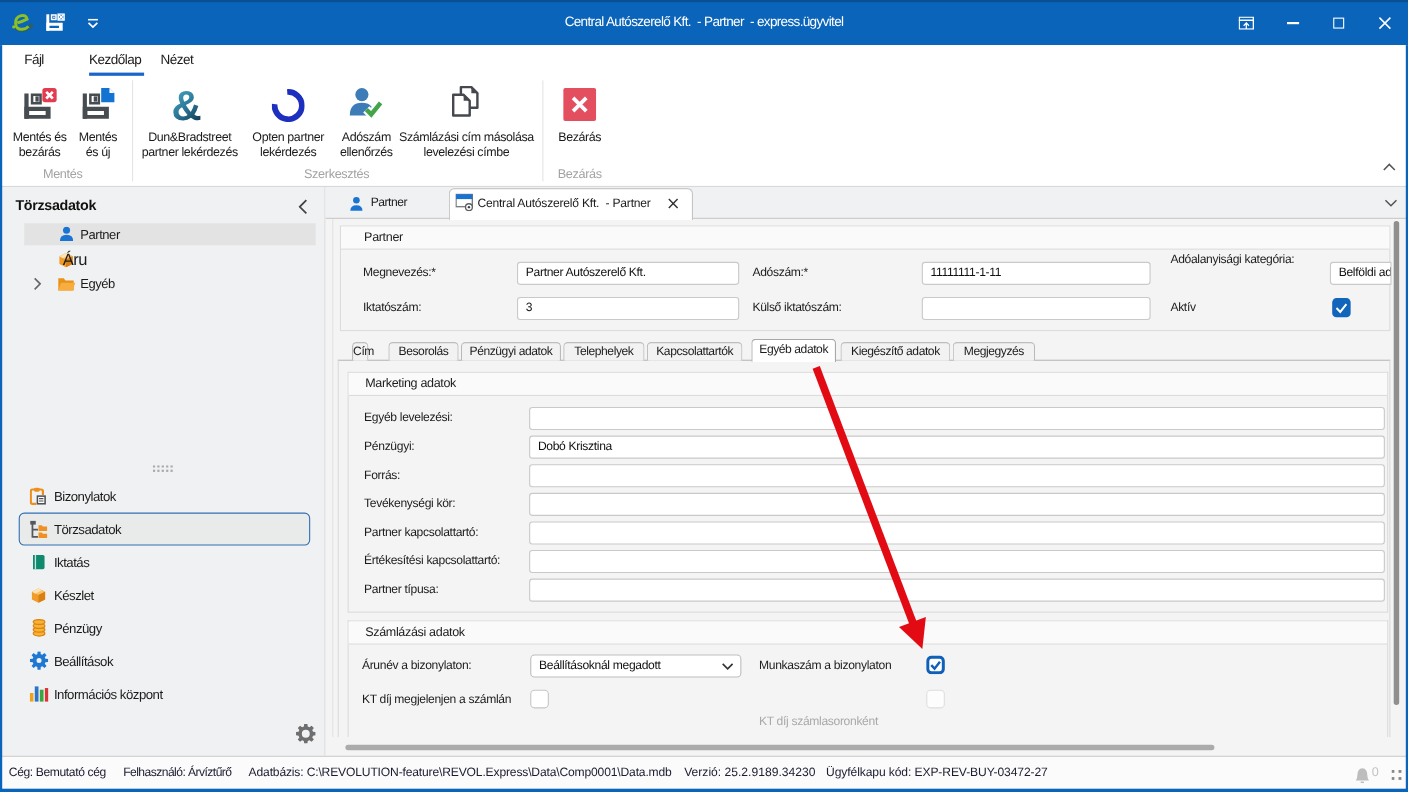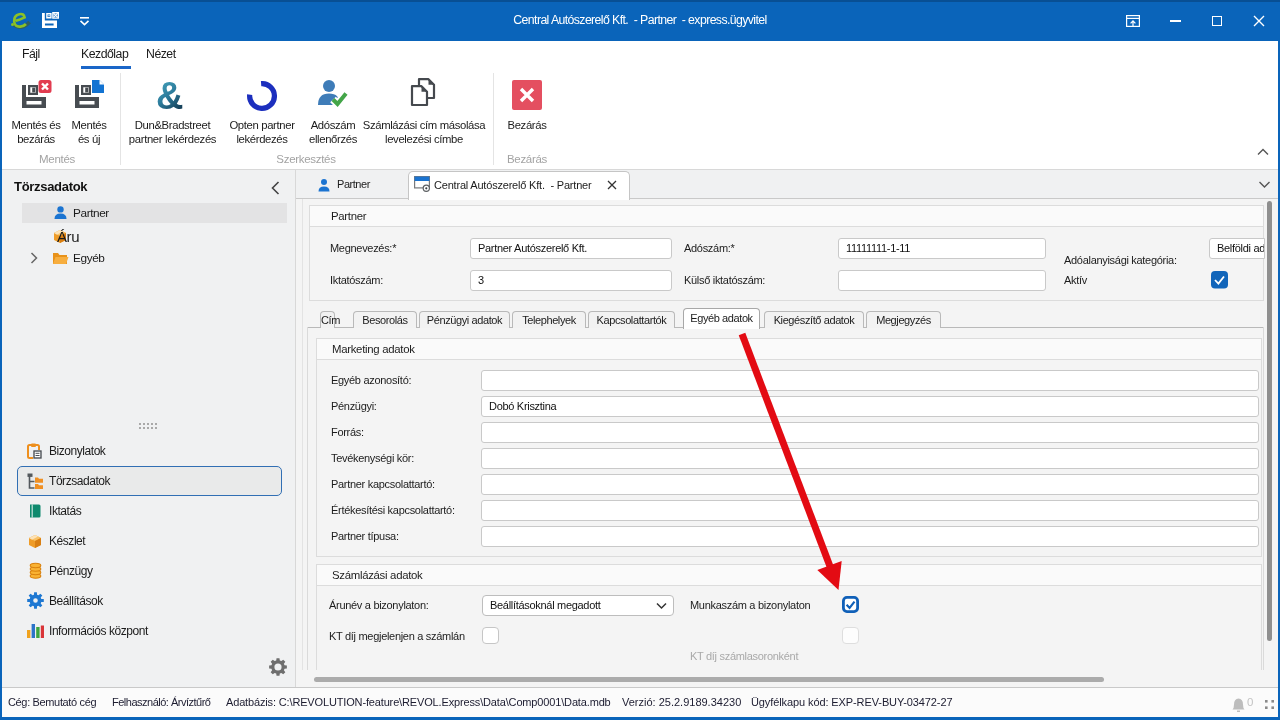--- a/index.html
+++ b/index.html
@@ -257,21 +257,21 @@
 
   <div class="ab" style="left:6px;top:29px;width:1px;height:471px;background:#e3e3e3"></div>
 
   <div class="box" style="left:13px;top:35px;width:955px;height:96px">
     <div class="boxhdr" style="padding-left:21px">Partner</div>
   </div>
   <div class="lbl" style="left:34px;top:68px;line-height:21px">Megnevezés:*</div>
   <div class="inp" style="left:174px;top:68px;width:202px">Partner Autószerelő Kft.</div>
   <div class="lbl" style="left:388px;top:68px;line-height:21px">Adószám:*</div>
   <div class="inp" style="left:542px;top:68px;width:208px">11111111-1-11</div>
-  <div class="lbl" style="left:768px;top:80px;line-height:21px">Adóalanyisági kategória:</div>
+  <div class="lbl" style="left:768px;top:56px;line-height:21px">Adóalanyisági kategória:</div>
   <div class="inp" style="left:913px;top:68px;width:56px;border-radius:3px 0 0 3px">Belföldi ad</div>
   <div class="lbl" style="left:34px;top:100px;line-height:21px">Iktatószám:</div>
   <div class="inp" style="left:174px;top:100px;width:202px">3</div>
   <div class="lbl" style="left:388px;top:100px;line-height:21px">Külső iktatószám:</div>
   <div class="inp" style="left:542px;top:100px;width:208px"></div>
   <div class="lbl" style="left:768px;top:100px;line-height:21px">Aktív</div>
   <svg class="ab" style="left:915px;top:101px" width="17" height="18" viewBox="0 0 17 18">
     <rect x="0" y="0" width="17" height="17.5" rx="4" fill="#1165ba"></rect>
     <path d="M4,9 l3.4,3.6 L13,5.5" fill="none" stroke="#fff" stroke-width="1.8"></path>
   </svg>
@@ -285,21 +285,21 @@
   <div class="tab" style="left:387px;top:138px;height:21px;width:77px;background:#fff;border-color:#a8a8a8;line-height:19px;z-index:3">Egyéb adatok</div>
   <div class="tab" style="left:468px;width:100px">Kiegészítő adatok</div>
   <div class="tab" style="left:570px;width:75px">Megjegyzés</div>
 
   <div class="ab" style="left:11px;top:157px;width:1px;height:343px;background:#dadada"></div>
   <div class="ab" style="left:967px;top:157px;width:1px;height:343px;background:#dadada"></div>
 
   <div class="box" style="left:20px;top:168px;width:946px;height:219px">
     <div class="boxhdr">Marketing adatok</div>
   </div>
-  <div class="lbl" style="left:35px;top:200px;line-height:21px">Egyéb azonosító:</div>
+  <div class="lbl" style="left:35px;top:200px;line-height:21px">Egyéb levelezési:</div>
   <div class="inp" style="left:185px;top:200px;width:778px"></div>
   <div class="lbl" style="left:35px;top:226px;line-height:21px">Pénzügyi:</div>
   <div class="inp" style="left:185px;top:226px;width:778px">Dobó Krisztina</div>
   <div class="lbl" style="left:35px;top:252px;line-height:21px">Forrás:</div>
   <div class="inp" style="left:185px;top:252px;width:778px"></div>
   <div class="lbl" style="left:35px;top:278px;line-height:21px">Tevékenységi kör:</div>
   <div class="inp" style="left:185px;top:278px;width:778px"></div>
   <div class="lbl" style="left:35px;top:304px;line-height:21px">Partner kapcsolattartó:</div>
   <div class="inp" style="left:185px;top:304px;width:778px"></div>
   <div class="lbl" style="left:35px;top:330px;line-height:21px">Értékesítési kapcsolattartó:</div>

